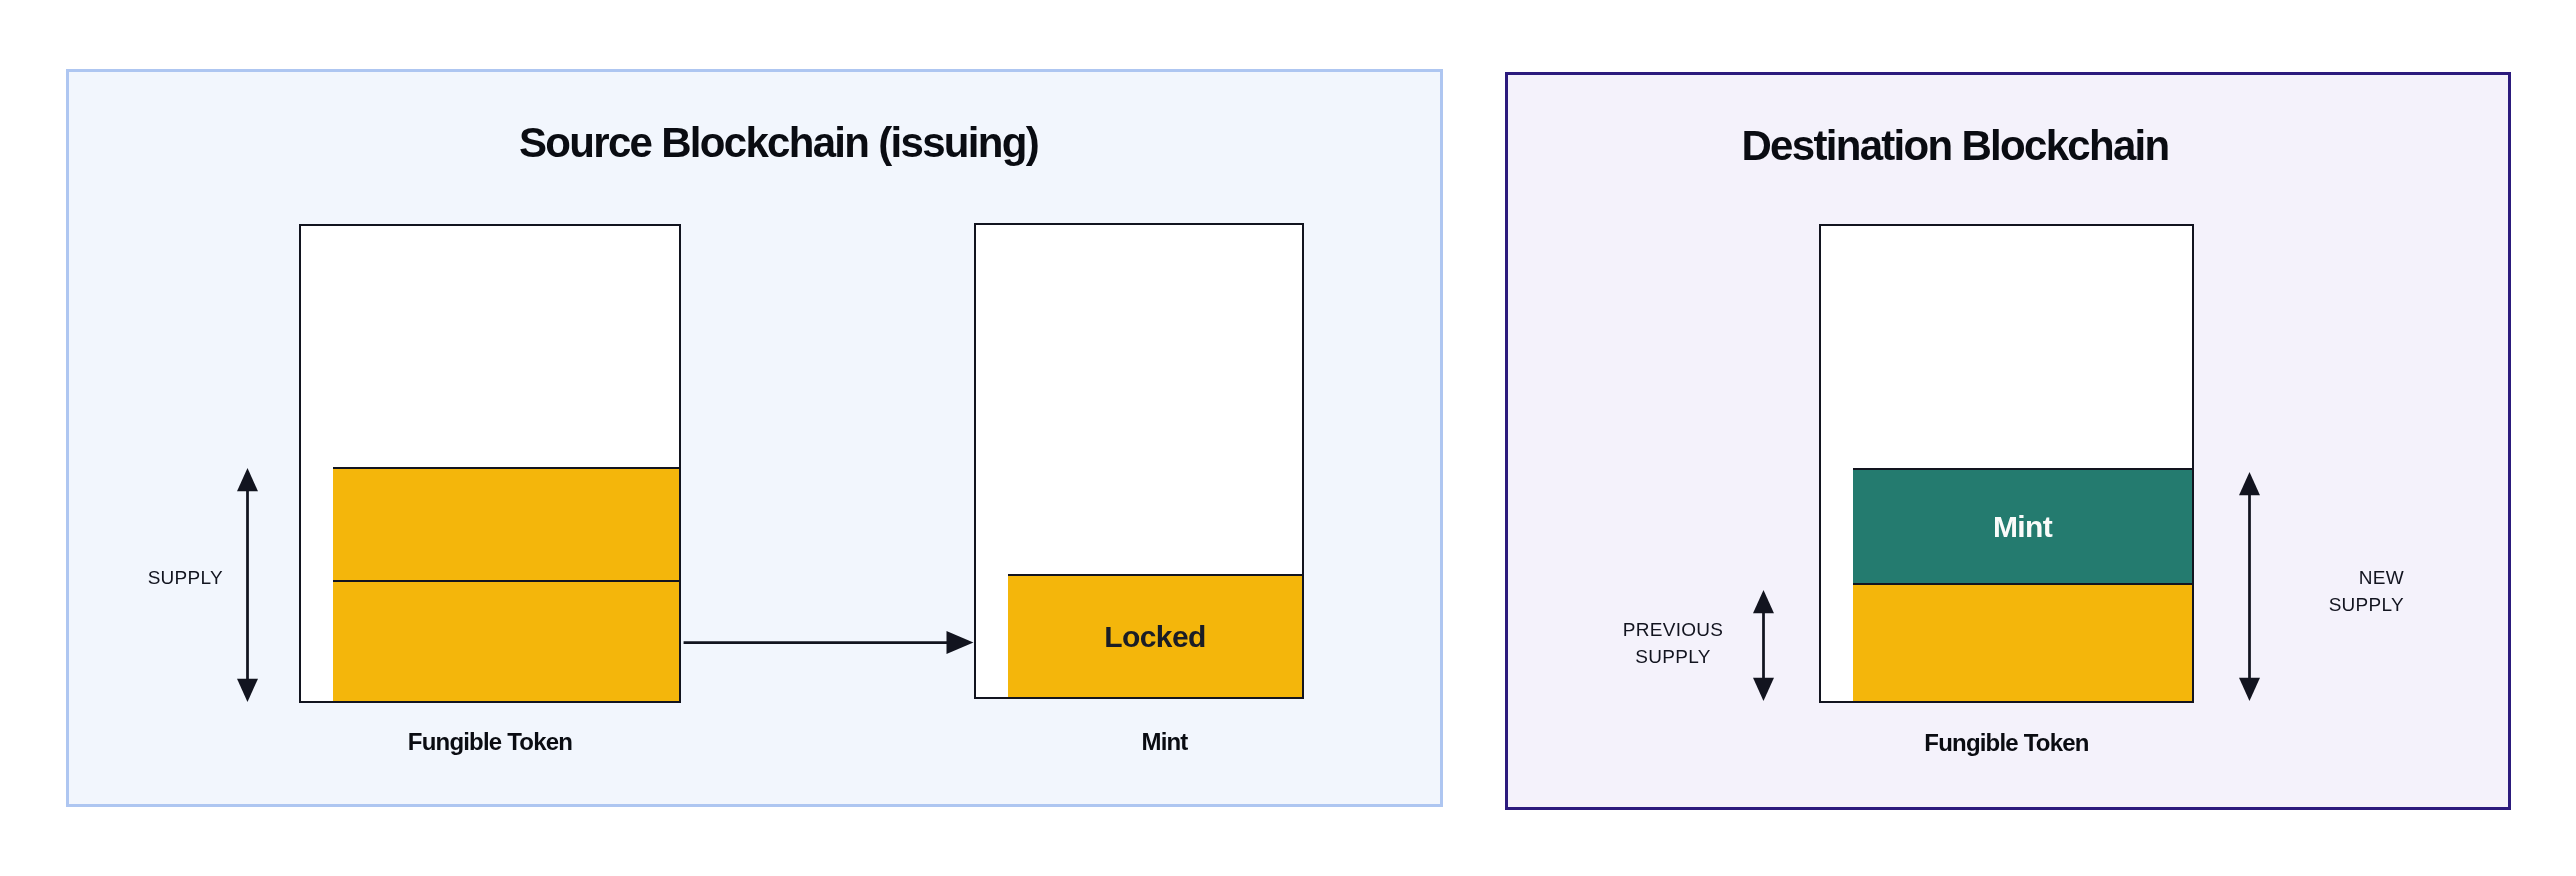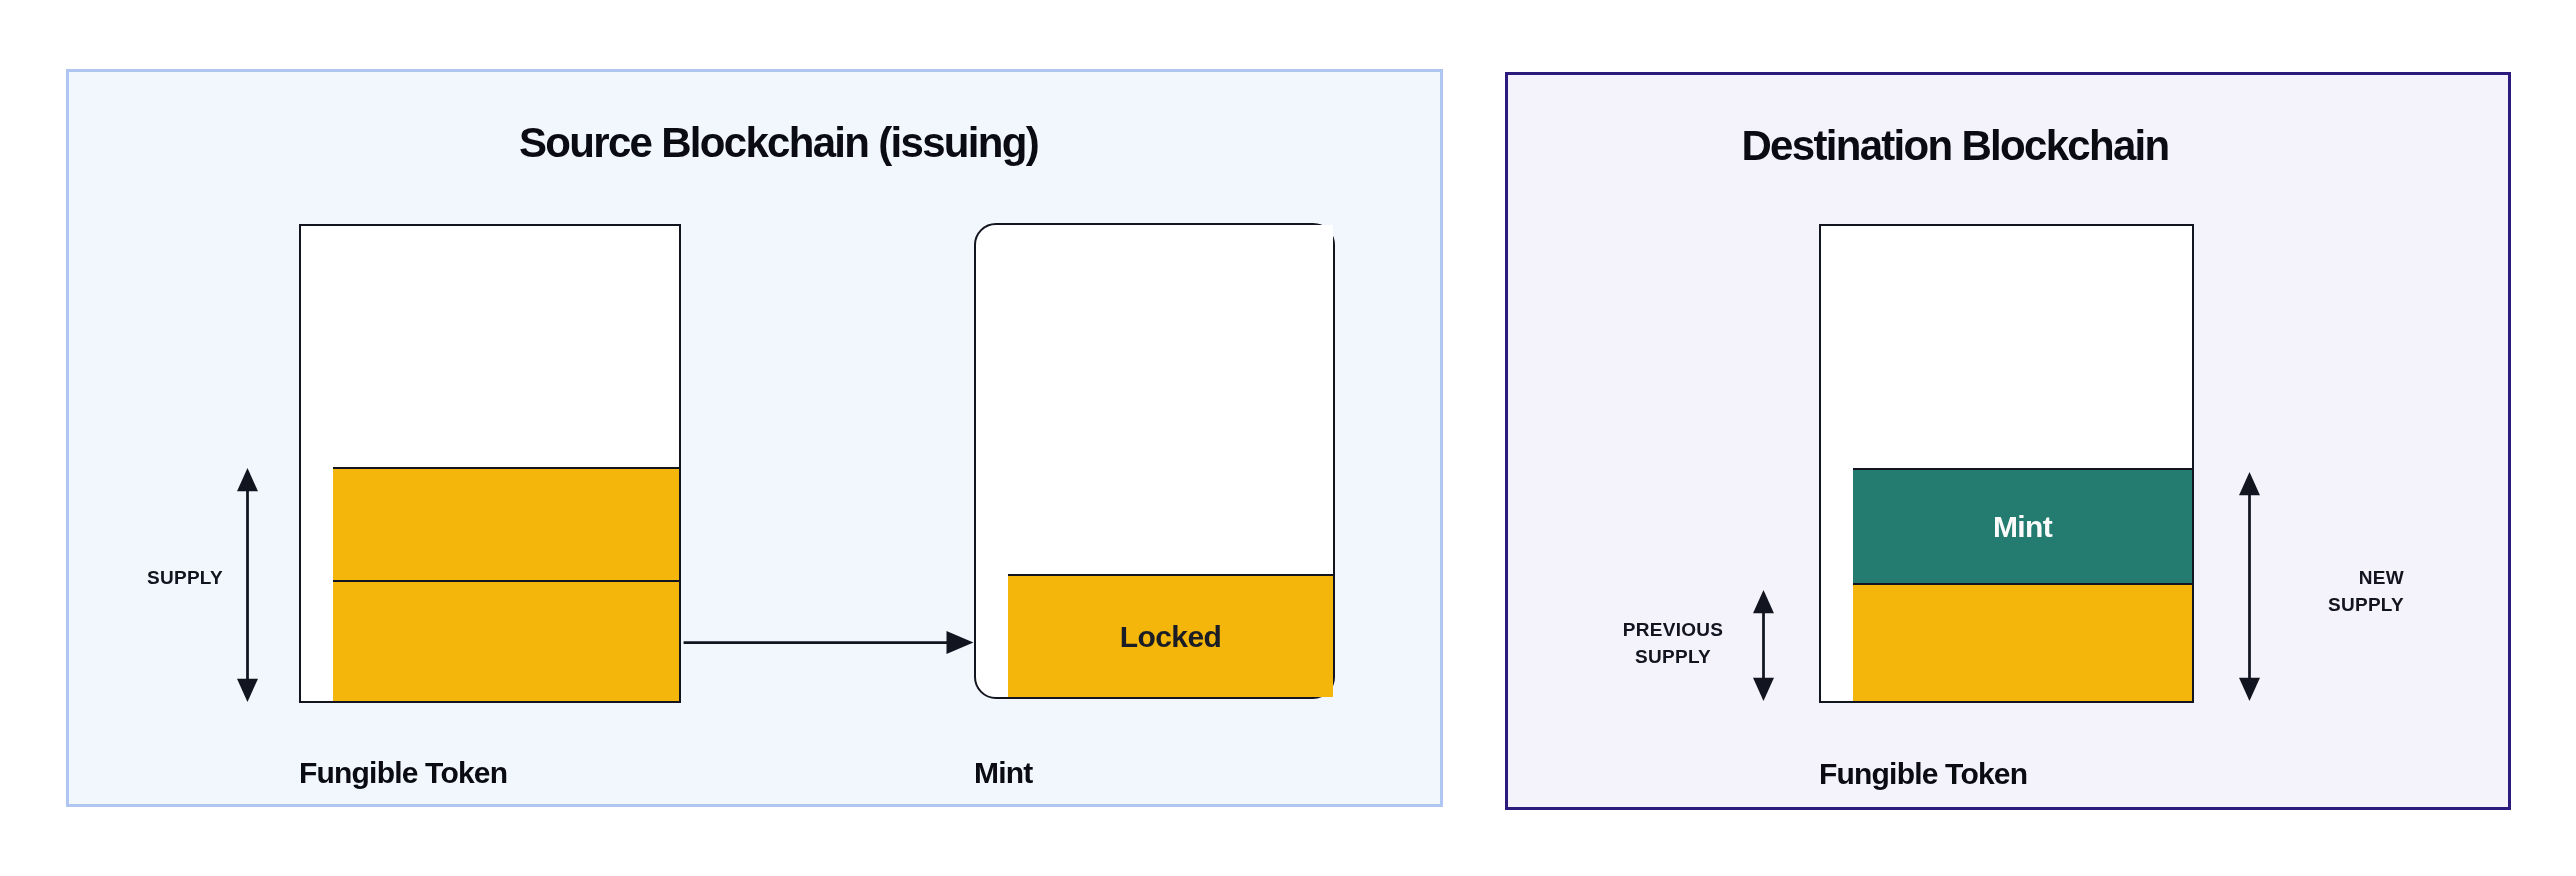--- a/index.html
+++ b/index.html
@@ -50,21 +50,21 @@
   .stack-box {
     position: absolute;
     box-sizing: border-box;
     background: #FFFFFF;
     border: 2.2px solid #12141F;
     display: flex;
     flex-direction: column;
     padding-left: 32px;
   }
   #left-token-box { left: 299px;  top: 224px; width: 382px; height: 479px; }
-  #pool-box       { left: 974px; top: 223px; width: 361px; height: 476px; border-radius: 22px; }
+  #pool-box       { left: 974px; top: 223px; width: 330px; height: 476px; }
   #dest-token-box { left: 1819px; top: 224px; width: 375px; height: 479px; }
 
   .filler { flex: 1 1 auto; background: #FFFFFF; }
   .seg {
     box-sizing: content-box;
     border-top: 2.2px solid #12141F;
     display: flex;
     align-items: center;
     justify-content: center;
   }
@@ -80,37 +80,36 @@
     font-size: 30px;
     font-weight: 700;
     letter-spacing: -0.6px;
     color: #1A1D26;
     line-height: 1;
   }
   .seg-label.light { color: #FAFBFA; }
 
   .box-caption {
     position: absolute;
-    text-align: left;
-    font-size: 30px;
+    text-align: center;
+    font-size: 24px;
     font-weight: 700;
     letter-spacing: -0.8px;
     color: #0A0C12;
     line-height: 1;
     white-space: nowrap;
-    margin-top: 28px;
   }
   #left-token-caption { left: 299px;  top: 730px; width: 382px; }
   #pool-caption       { left: 974px; top: 730px; width: 381px; }
   #dest-token-caption { left: 1819px; top: 731px; width: 375px; }
 
   .small-label {
     position: absolute;
     font-size: 19px;
-    font-weight: 700;
+    font-weight: 400;
     letter-spacing: 0.3px;
     color: #12141F;
     line-height: 1.4;
   }
   #supply-label {
     left: 57px; top: 568px; width: 166px;
     text-align: right;
     line-height: 1;
   }
   #previous-supply-label {

